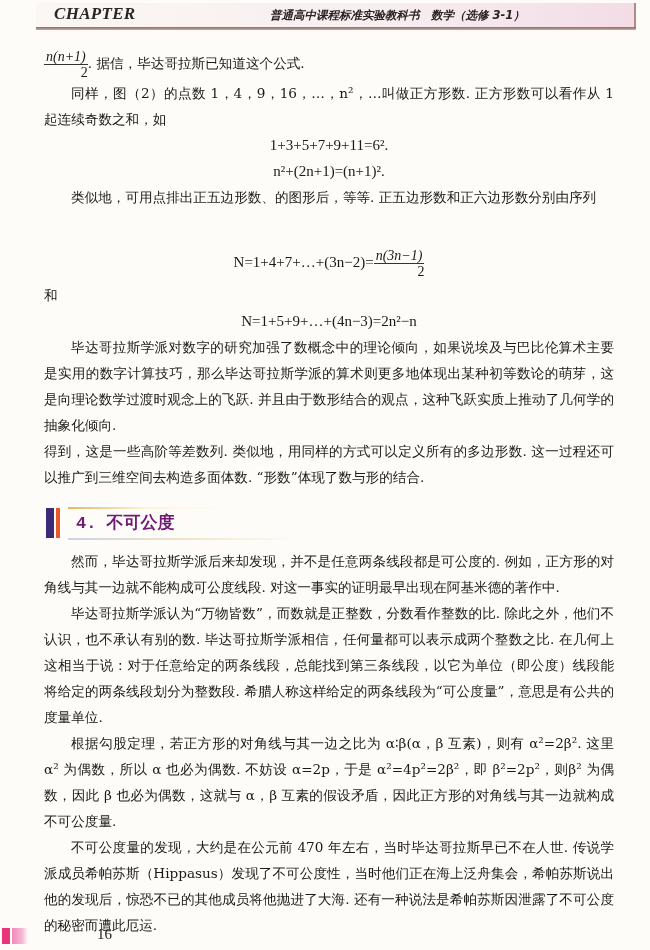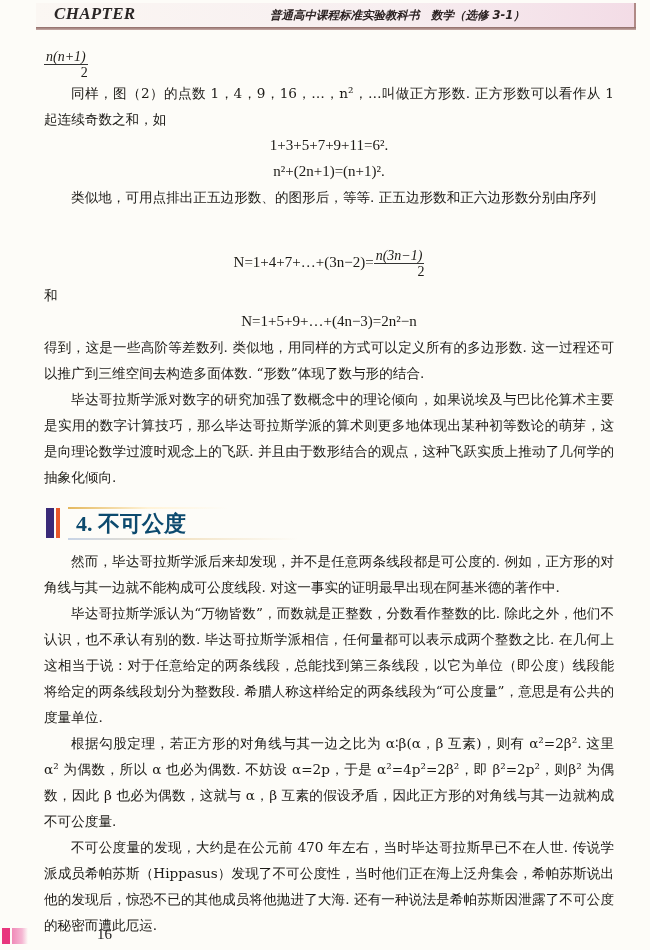--- a/index.html
+++ b/index.html
@@ -51,21 +51,21 @@
   .first-line { line-height: 34px; margin-top: -6px; }
   .section {
     position: relative; height: 42px; margin: 14px 0 2px 0;
   }
   .section .bar1 { position: absolute; left: 2px; top: 4px; width: 8px; height: 30px; background: #3a2a78; }
   .section .bar2 { position: absolute; left: 12px; top: 4px; width: 4px; height: 30px; background: #e8582a; }
   .section .line-top { position: absolute; left: 24px; top: 3px; width: 160px; height: 2px; background: linear-gradient(90deg,#e4b85e,#fff3d8,transparent); }
   .section .line-bottom { position: absolute; left: 24px; top: 34px; width: 230px; height: 2px; background: linear-gradient(90deg,#c8d4e6,#f2e3c6,transparent); }
   .section .title {
     position: absolute; left: 32px; top: 7px;
-    font-family: Liberation Serif, serif; font-size: 22px; font-weight: bold; color: #0c4a6e;
+    font-family: Liberation Mono, monospace; font-size: 17px; font-weight: bold; color: #701a75;
   }
   .footer-marker {
     position: absolute; left: 2px; top: 928px; width: 26px; height: 16px;
     background: linear-gradient(90deg,#e8367d 0,#e8367d 8px,#fdfcf8 8px,#fdfcf8 10px,#f08ab8 10px,#f5b7d3 20px,#fdfcf8 26px);
   }
   .page-number {
     position: absolute; left: 56px; top: 926px;
     font-family: "Liberation Serif", serif; font-size: 15px; color: #222; margin-left: 41px;
   }
 </style>
@@ -78,39 +78,39 @@
   <div class="chapter-label">CHAPTER</div>
   <div class="book-title">普通高中课程标准实验教科书　数学（选修 3-1）</div>
 </div>
 
 <div class="content">
 
   <p class="p noindent first-line">
     <span class="frac">
       <span class="num">n(n+1)</span>
       <span class="den">2</span>
-    </span>
+    </span><span>. 据信，毕达哥拉斯已知道这个公式.</span>
   </p>
 
   <p class="p">同样，图（2）的点数 1，4，9，16，…，n²，…叫做正方形数. 正方形数可以看作从 1 起连续奇数之和，如</p>
   <p class="formula">1+3+5+7+9+11=6².</p>
   <p class="formula">n²+(2n+1)=(n+1)².</p>
   <p class="p">类似地，可用点排出正五边形数、的图形后，等等. 正五边形数和正六边形数分别由序列</p>
 
   <p class="formula" style="line-height:40px;margin-top:32px;">
     <span>N=1+4+7+…+(3n−2)=</span><span class="frac">
       <span class="num">n(3n−1)</span>
       <span class="den">2</span>
     </span>
   </p>
 
   <p class="p noindent">和</p>
   <p class="formula">N=1+5+9+…+(4n−3)=2n²−n</p>
+  <p class="p">毕达哥拉斯学派对数字的研究加强了数概念中的理论倾向，如果说埃及与巴比伦算术主要是实用的数字计算技巧，那么毕达哥拉斯学派的算术则更多地体现出某种初等数论的萌芽，这是向理论数学过渡时观念上的飞跃. 并且由于数形结合的观点，这种飞跃实质上推动了几何学的抽象化倾向.</p>
   <p class="p noindent">得到，这是一些高阶等差数列. 类似地，用同样的方式可以定义所有的多边形数. 这一过程还可以推广到三维空间去构造多面体数. “形数”体现了数与形的结合.</p>
-  <p class="p">毕达哥拉斯学派对数字的研究加强了数概念中的理论倾向，如果说埃及与巴比伦算术主要是实用的数字计算技巧，那么毕达哥拉斯学派的算术则更多地体现出某种初等数论的萌芽，这是向理论数学过渡时观念上的飞跃. 并且由于数形结合的观点，这种飞跃实质上推动了几何学的抽象化倾向.</p>
 
   <div class="section">
     <div class="bar1"></div>
     <div class="bar2"></div>
     <div class="line-top"></div>
     <div class="line-bottom"></div>
     <div class="title">4. 不可公度</div>
   </div>
 
   <p class="p">然而，毕达哥拉斯学派后来却发现，并不是任意两条线段都是可公度的. 例如，正方形的对角线与其一边就不能构成可公度线段. 对这一事实的证明最早出现在阿基米德的著作中.</p>

